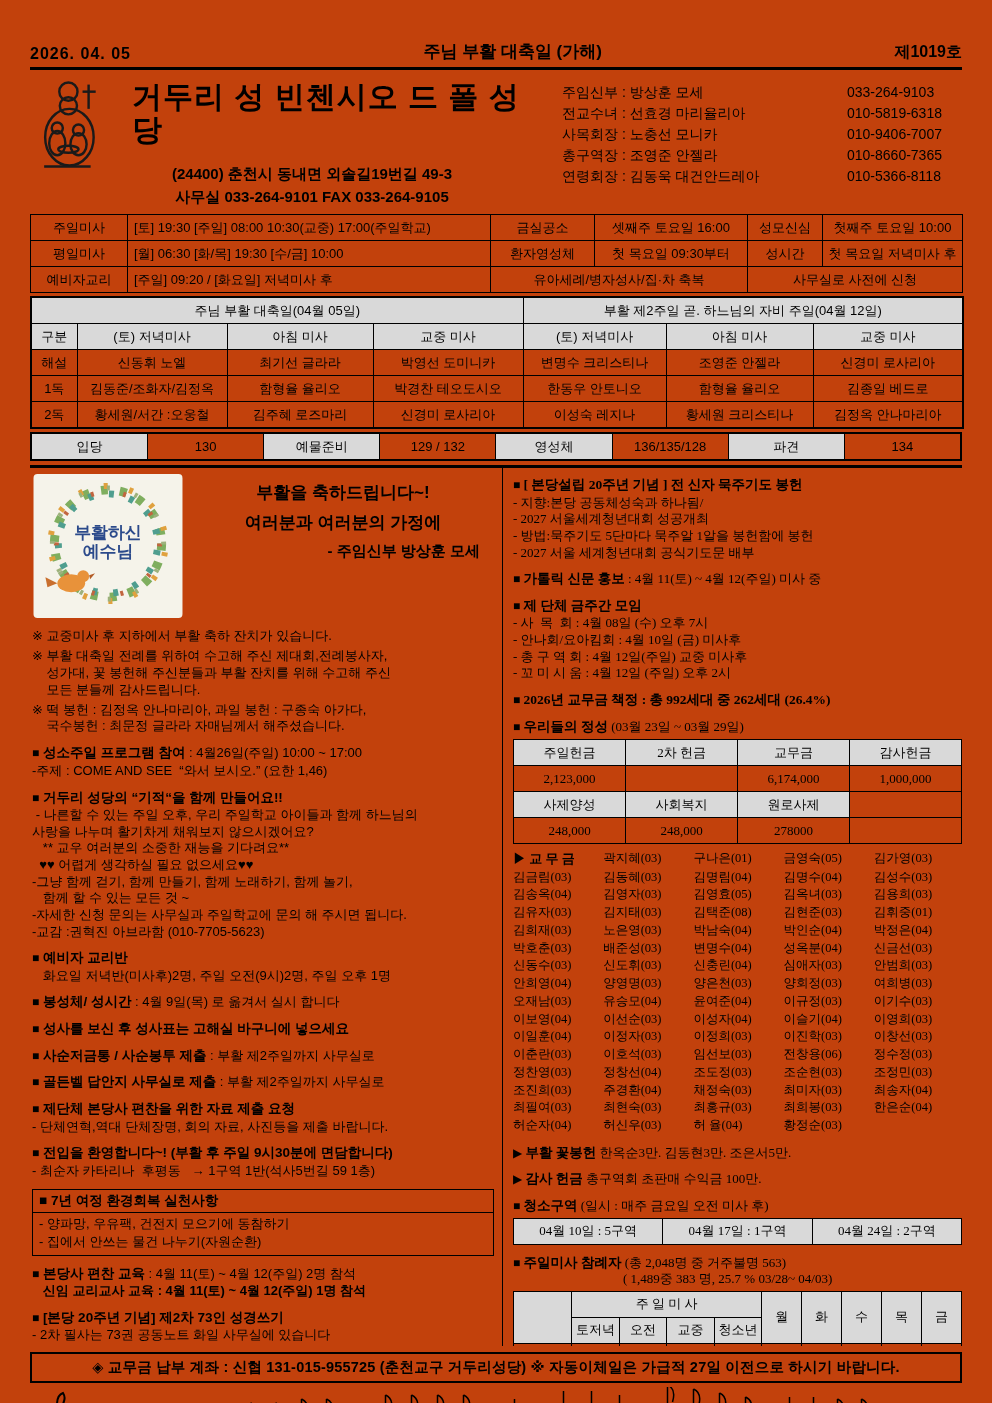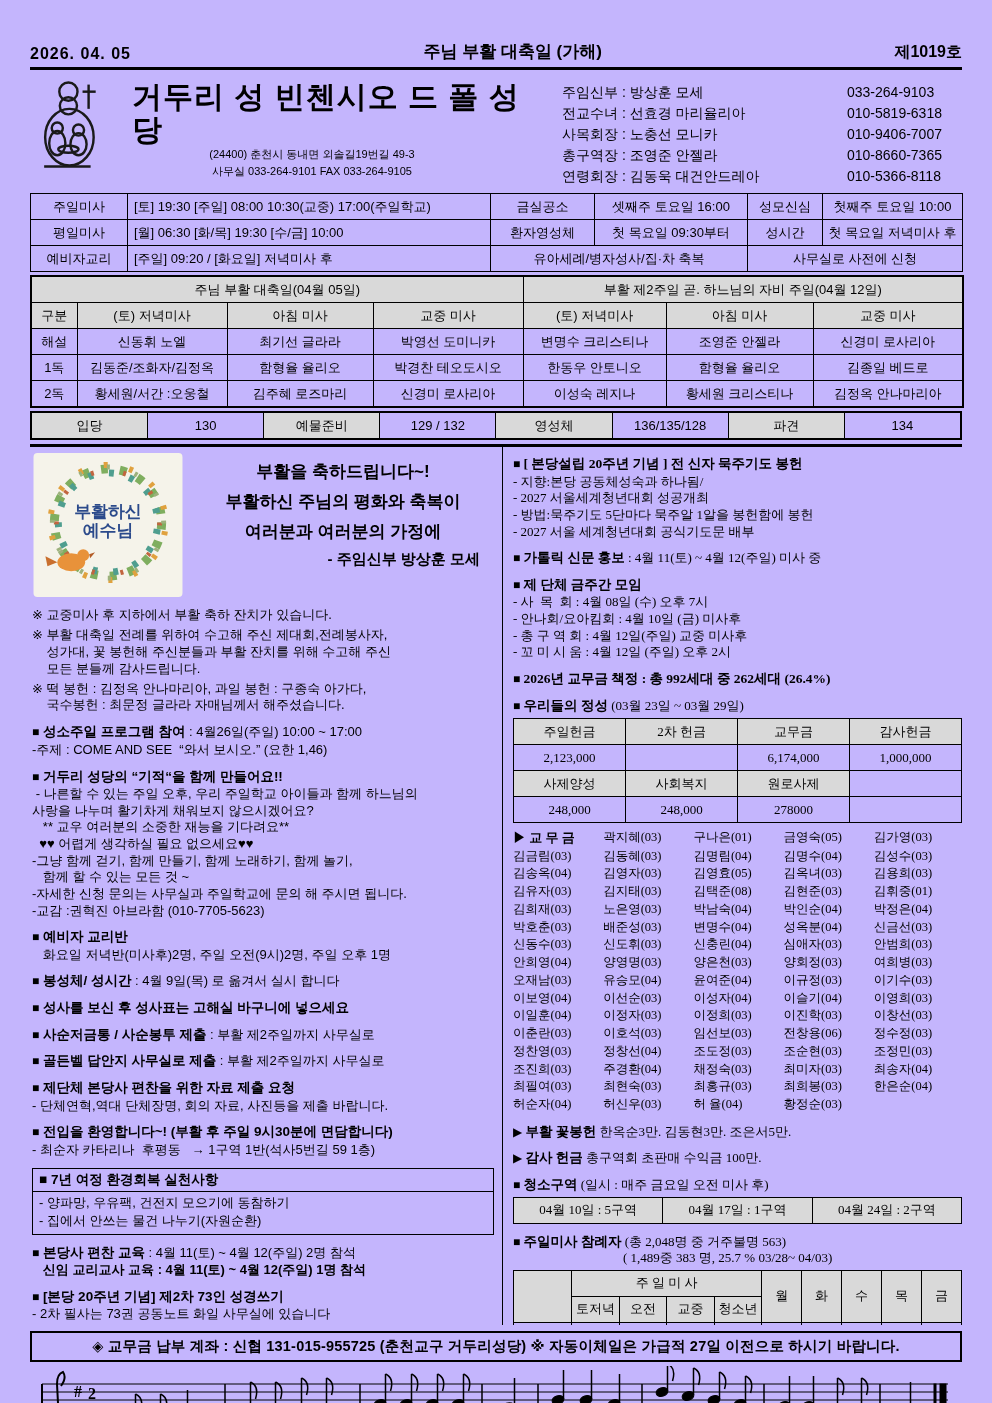--- a/index.html
+++ b/index.html
@@ -1,30 +1,30 @@
 <!DOCTYPE html>
 <html><head>
 <meta charset="utf-8">
 <style>
   html,body{margin:0;padding:0;background:#fff;}
-  .page{width:992px;height:1403px;background:#c4b5fd;position:relative;overflow:hidden;
+  .page{width:992px;height:1403px;background:#c2410c;position:relative;overflow:hidden;
         font-family:"Liberation Sans","DejaVu Sans",sans-serif;color:#000;box-sizing:border-box;
         padding:40px 30px 0 30px;}
   
   .tophead{display:flex;justify-content:space-between;align-items:flex-end;
            border-bottom:3px solid #000;padding-bottom:4px;font-size:16px;}
   .tophead .date{font-weight:bold;letter-spacing:1px;}
   .tophead .title{font-weight:bold;font-size:17px;}
   .tophead .issue{font-weight:bold;}
   
   .churchblock{display:flex;padding:8px 0 6px 0;}
   .logo{width:96px;height:92px;flex:0 0 96px;}
   .cb-left{flex:1 1 auto;padding-left:6px;}
   .church-name{font-size:30px;font-weight:bold;letter-spacing:1px;line-height:1.1;margin-top:2px;}
-  .church-addr{font-size:11px;text-align:center;width:360px;margin-top:0;line-height:1.5;}
+  .church-addr{font-size:15px;text-align:center;width:360px;margin-top:17px;line-height:1.5;font-weight:bold;}
   .contacts{flex:0 0 400px;font-size:14px;padding-top:4px;margin-left:14px;}
   .contact-row{display:flex;line-height:1.5;}
   .contact-row .cline{flex:1 1 auto;}
   .contact-row .cphone{flex:0 0 115px;text-align:left;}
   
   .tbl{width:100%;border-collapse:collapse;table-layout:fixed;}
   .tbl td{border:1px solid #000;text-align:center;padding:1px 2px;font-size:13px;height:23px;
           overflow:hidden;white-space:nowrap;}
   .g{background:#d9d9d9;}
   .outer2{border:2px solid #000;}
@@ -241,21 +241,20 @@
             <ellipse cx="38" cy="110" rx="14" ry="9" fill="#e8923a"></ellipse>
             <circle cx="50" cy="103" r="6" fill="#e8923a"></circle>
             <polygon points="24,110 12,104 14,114" fill="#c96f2e"></polygon>
             <polygon points="56,102 62,100 57,106" fill="#b35c27"></polygon>
           </g>
           <text class="wr-t" x="75" y="64">부활하신</text>
           <text class="wr-t" x="75" y="84">예수님</text>
         </svg>
         <div class="greet-text">
           <div>부활을 축하드립니다~!</div>
-          <div>부활하신 주님의 평화와 축복이</div>
           <div>여러분과 여러분의 가정에</div>
           <div class="sign">- 주임신부 방상훈 모세</div>
         </div>
       </div>
 
       <div class="note">※ 교중미사 후 지하에서 부활 축하 잔치가 있습니다.</div>
       <div class="note">※ 부활 대축일 전례를 위하여 수고해 주신 제대회,전례봉사자,
     성가대, 꽃 봉헌해 주신분들과 부활 잔치를 위해 수고해 주신
     모든 분들께 감사드립니다.</div>
       <div class="note">※ 떡 봉헌 : 김정옥 안나마리아, 과일 봉헌 : 구종숙 아가다,

